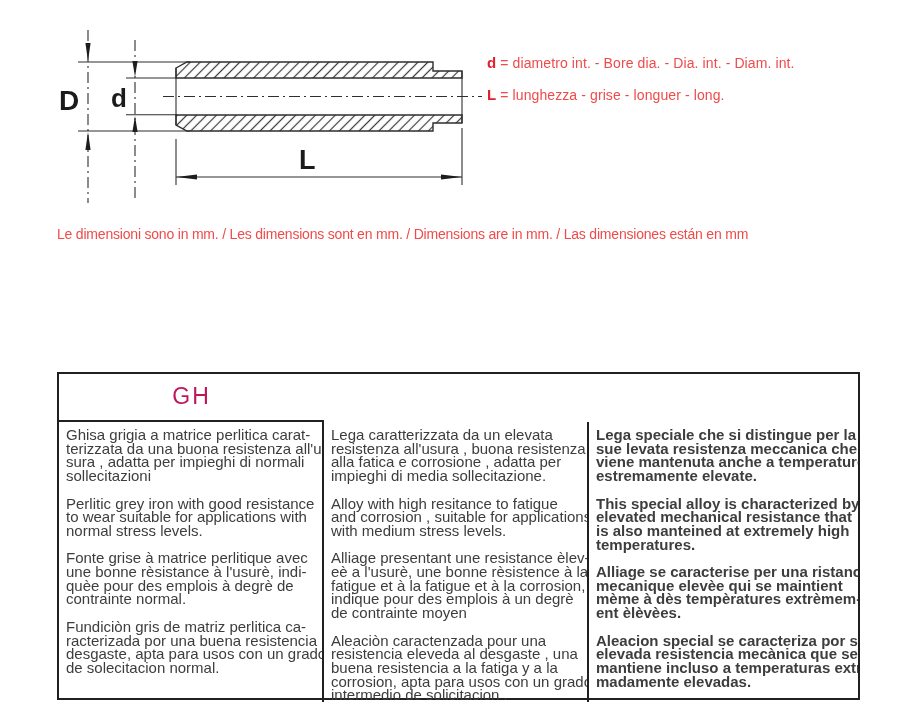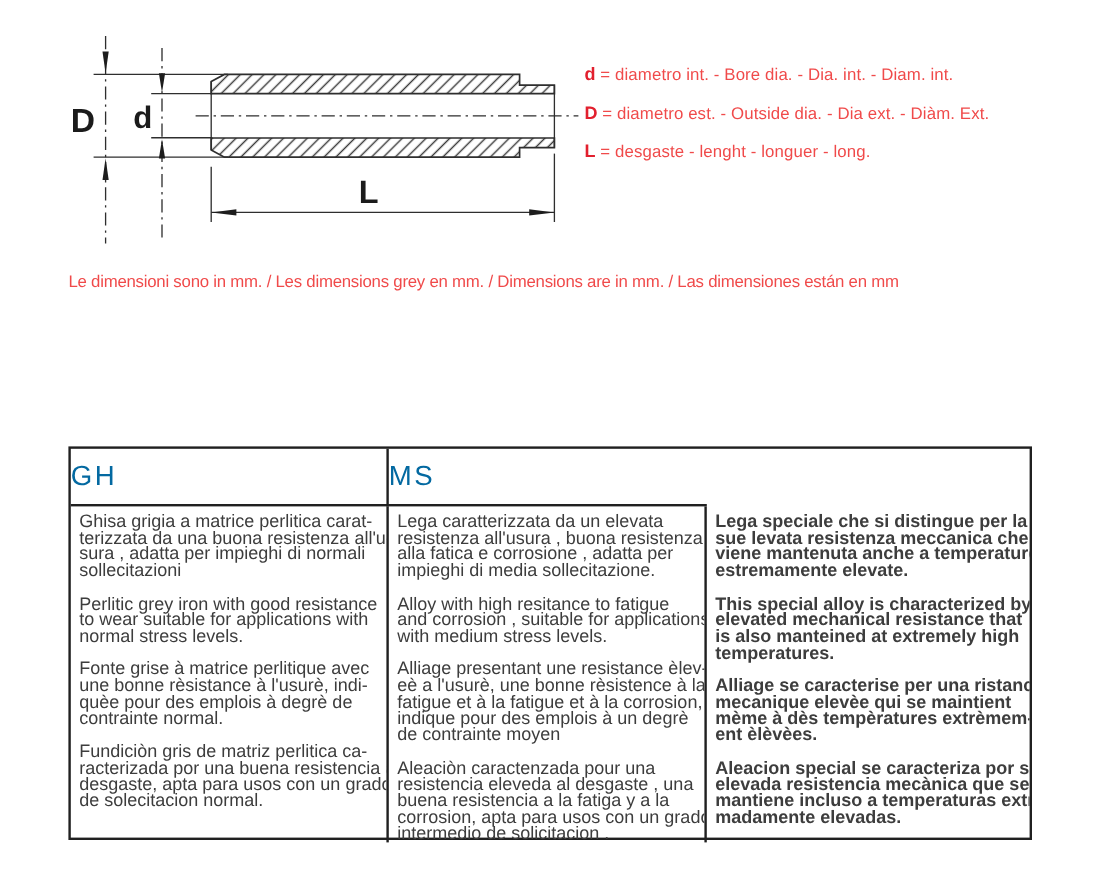--- a/index.html
+++ b/index.html
@@ -27,22 +27,22 @@
     font-size:14px; letter-spacing:-0.2px; color:#f04a4a;
   }
 
   
   .mat-table {
     position:absolute; left:57px; top:372px; width:803px; height:328px;
     border:2px solid #202020; box-sizing:border-box; background:#fff;
   }
   .trow { display:grid; grid-template-columns:265px 265px 1fr; }
   .th {
-    box-sizing:border-box; height:48px; line-height:44px; 
-    font-size:23px; letter-spacing:2px; color:#0369a1;
+    box-sizing:border-box; height:48px; line-height:44px; text-align:center;
+    font-size:23px; letter-spacing:2px; color:#be185d;
     border-right:2px solid #202020; border-bottom:2px solid #202020;
   }
   .th:last-child { border-right:none; }
   .td {
     box-sizing:border-box; height:280px; padding:6px 3px 0 7px;
     font-size:15px; line-height:13.7px; color:#3d3d3d;
     white-space:pre; overflow:hidden;
     border-right:2px solid #202020;
   }
   .td:last-child { border-right:none;font-weight:bold; }
@@ -86,30 +86,28 @@
     <polygon class="arrow" points="176,177 197,174.4 197,179.6"></polygon>
     <polygon class="arrow" points="462,177 441,174.4 441,179.6"></polygon>
 
     <text class="dimlabel" x="59" y="110" font-size="28">D</text>
     <text class="dimlabel" x="111" y="107" font-size="26">d</text>
     <text class="dimlabel" x="299" y="169" font-size="27">L</text>
   </svg>
 
   <div class="legend">
     <div class="legend-line"><span class="legend-sym">d</span> <span>= diametro int. - Bore dia. - Dia. int. - Diam. int.</span></div>
-    <div class="legend-line"><span class="legend-sym">D</span> <span>= diametro est. - Outside dia. - Dia ext. - Diàm. Ext.</span></div>
-    <div class="legend-line"><span class="legend-sym">L</span> <span>= desgaste - lenght - longuer - long.</span></div>
+    <div class="legend-line"><span class="legend-sym">L</span> <span>= lunghezza - grise - longuer - long.</span></div>
   </div>
 
-  <div class="note">Le dimensioni sono in mm. / Les dimensions grey en mm. / Dimensions are in mm. / Las dimensiones están en mm</div>
+  <div class="note">Le dimensioni sono in mm. / Les dimensions sont en mm. / Dimensions are in mm. / Las dimensiones están en mm</div>
 
   <div class="mat-table">
     <div class="trow">
       <div class="th">GH</div>
-      <div class="th">MS</div>
     </div>
     <div class="trow">
       <div class="td">Ghisa grigia a matrice perlitica carat-
 terizzata da una buona resistenza all'u-
 sura , adatta per impieghi di normali
 sollecitazioni
 
 Perlitic grey iron with good resistance
 to wear suitable for applications with
 normal stress levels.

